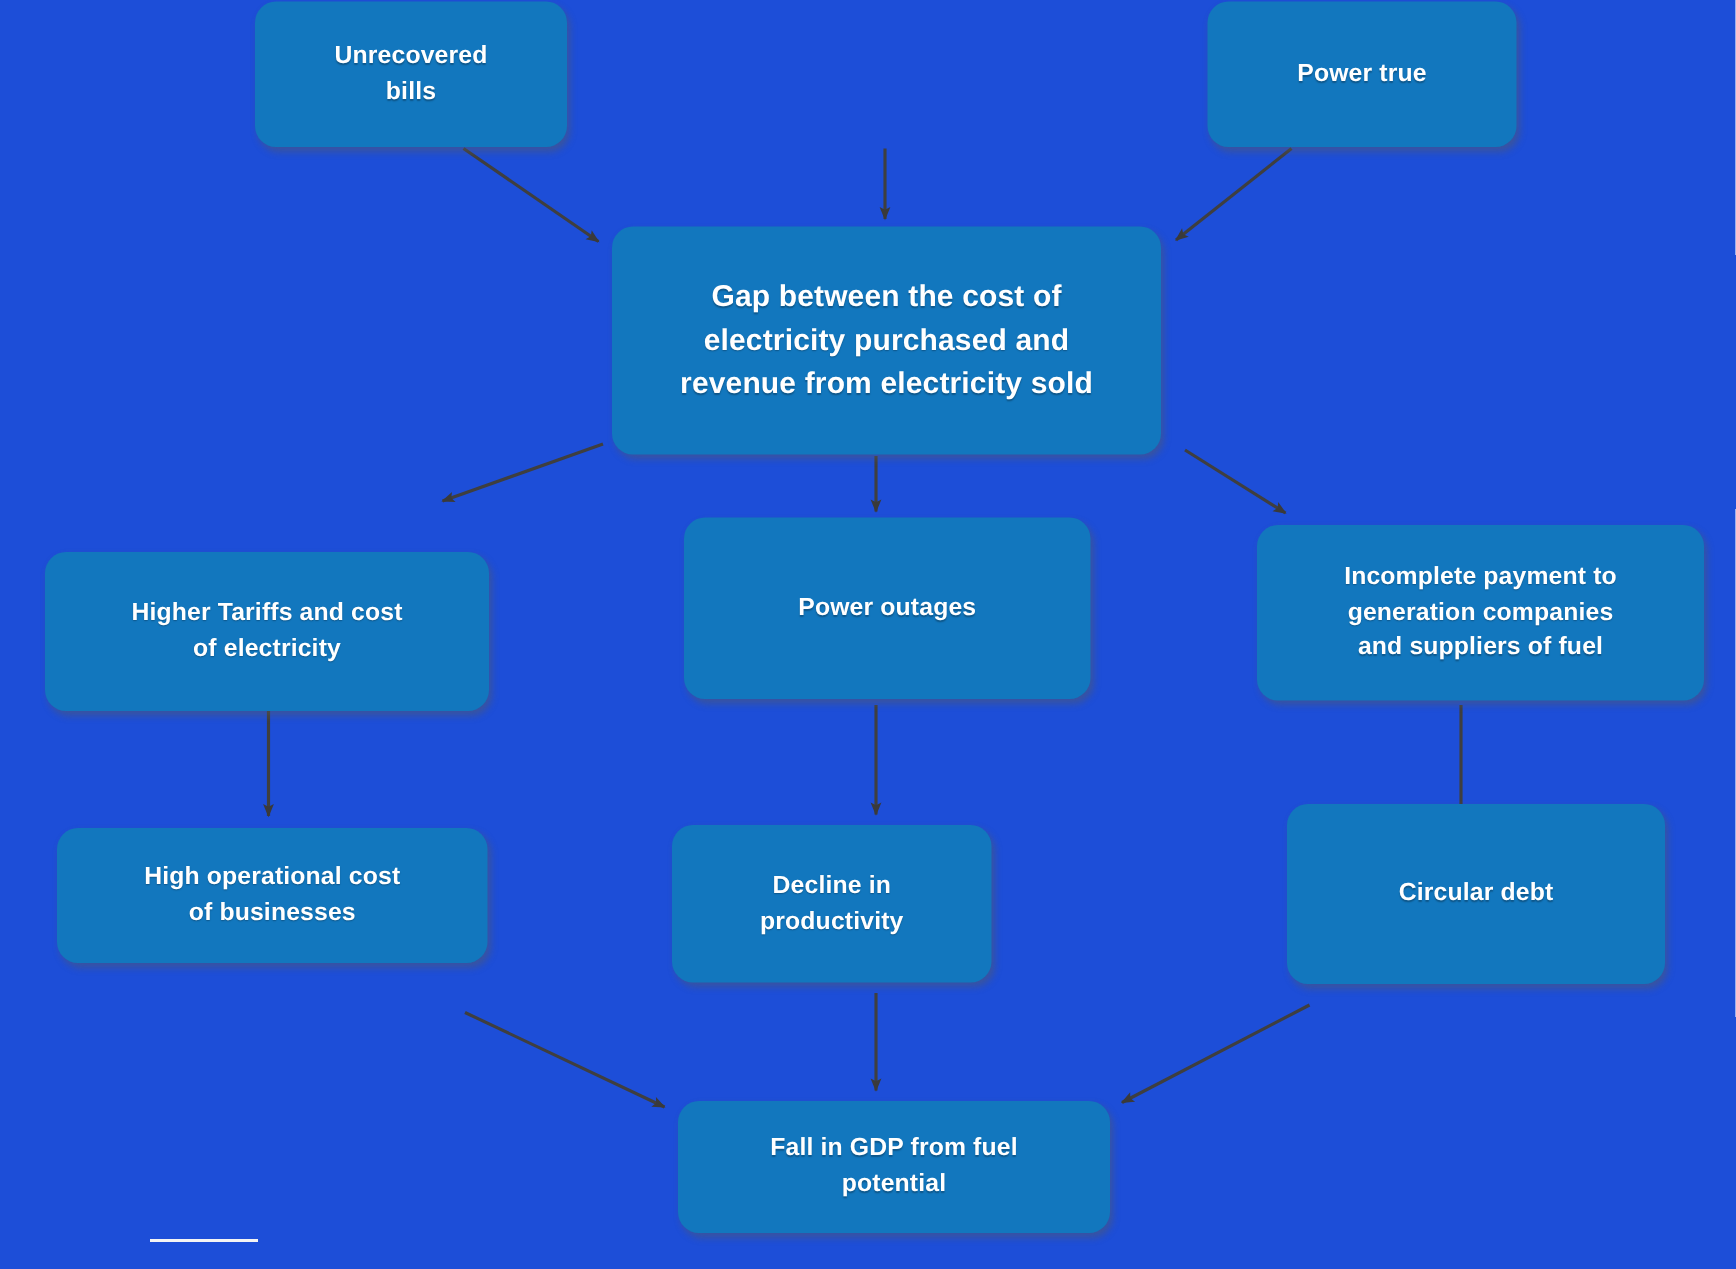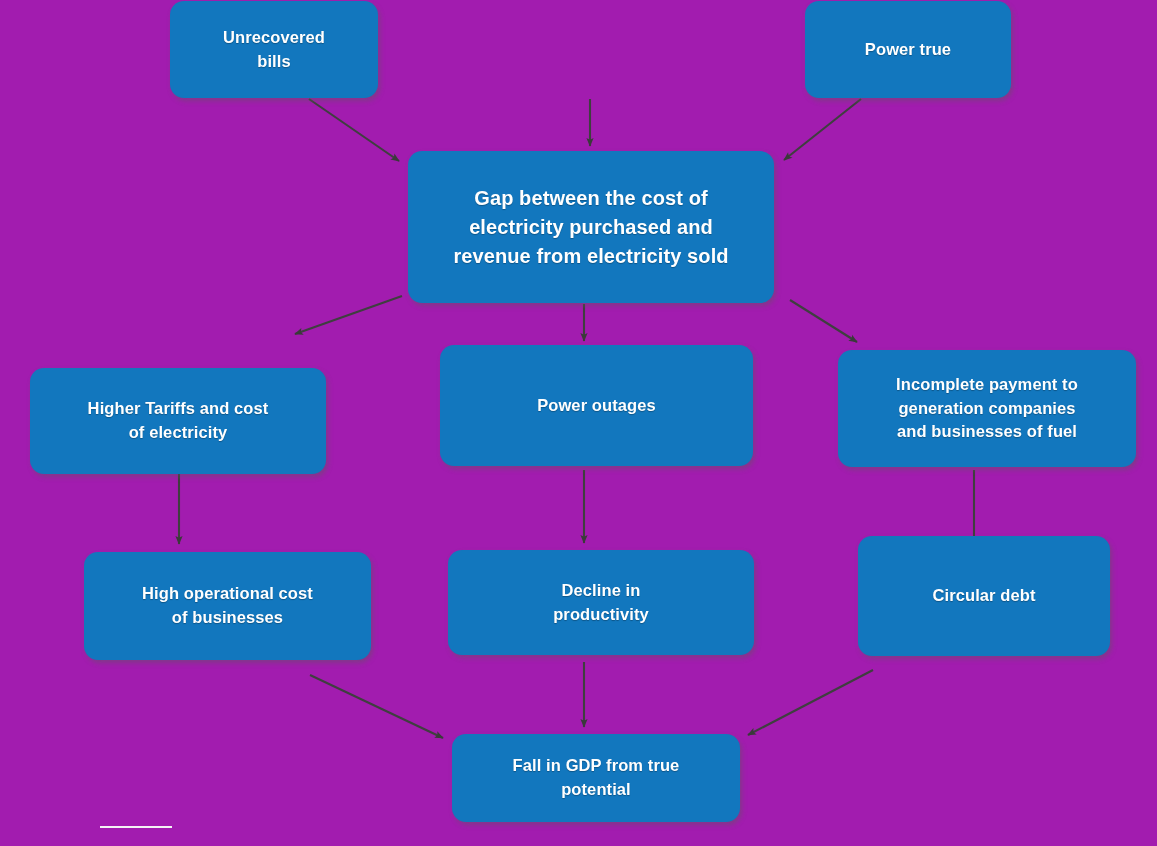--- a/index.html
+++ b/index.html
@@ -8,21 +8,21 @@
     padding: 0;
     background: #ffffff;
   }
   body {
     font-family: "Liberation Sans", sans-serif;
   }
   #canvas {
     position: relative;
     width: 1157px;
     height: 846px;
-    background: #a21caf;
+    background: #1d4ed8;
     overflow: hidden;
   }
   #edges {
     position: absolute;
     left: 0;
     top: 0;
     width: 1157px;
     height: 846px;
     pointer-events: none;
   }
@@ -55,26 +55,26 @@
   
   #node-unrecovered-bills { left: 170px; top: 1px;  width: 208px; height: 97px; }
   #node-line-losses       { left: 490px; top: 1px;  width: 208px; height: 97px; }
   #node-power-theft       { left: 805px; top: 1px;  width: 206px; height: 97px; }
 
   
   #node-gap               { left: 408px; top: 151px; width: 366px; height: 152px; }
 
   
   #node-higher-tariffs    { left: 30px;  top: 348px; width: 296px; height: 106px; margin-top: 20px; }
-  #node-power-outages     { left: 440px; top: 345px; width: 313px; height: 121px; }
+  #node-power-outages     { left: 456px; top: 345px; width: 271px; height: 121px; }
   #node-incomplete-pay    { left: 838px; top: 350px; width: 298px; height: 117px; }
 
   
-  #node-high-op-cost      { left: 38px;  top: 552px; width: 287px; height: 108px; margin-left: 46px; }
-  #node-decline-prod      { left: 448px; top: 550px; width: 306px; height: 105px; }
+  #node-high-op-cost      { left: 38px;  top: 552px; width: 287px; height: 90px; }
+  #node-decline-prod      { left: 448px; top: 550px; width: 213px; height: 105px; }
   #node-circular-debt     { left: 858px; top: 536px; width: 252px; height: 120px; }
 
   
   #node-fall-gdp          { left: 452px; top: 734px; width: 288px; height: 88px; }
 
   .artifact {
     position: absolute;
     left: 100px;
     top: 826px;
     width: 72px;
@@ -135,37 +135,37 @@
 of electricity</span>
   </div>
 
   <div class="node n-mid" id="node-power-outages">
     <span class="node-label">Power outages</span>
   </div>
 
   <div class="node n-mid" id="node-incomplete-pay">
     <span class="node-label">Incomplete payment to
 generation companies
-and businesses of fuel</span>
+and suppliers of fuel</span>
   </div>
 
   <div class="node n-mid" id="node-high-op-cost">
     <span class="node-label">High operational cost
 of businesses</span>
   </div>
 
   <div class="node n-mid" id="node-decline-prod">
     <span class="node-label">Decline in
 productivity</span>
   </div>
 
   <div class="node n-mid" id="node-circular-debt">
     <span class="node-label">Circular debt</span>
   </div>
 
   <div class="node n-mid" id="node-fall-gdp">
-    <span class="node-label">Fall in GDP from true
+    <span class="node-label">Fall in GDP from fuel
 potential</span>
   </div>
 
   <div class="artifact"></div>
 
 </div>
 
 </body></html>

